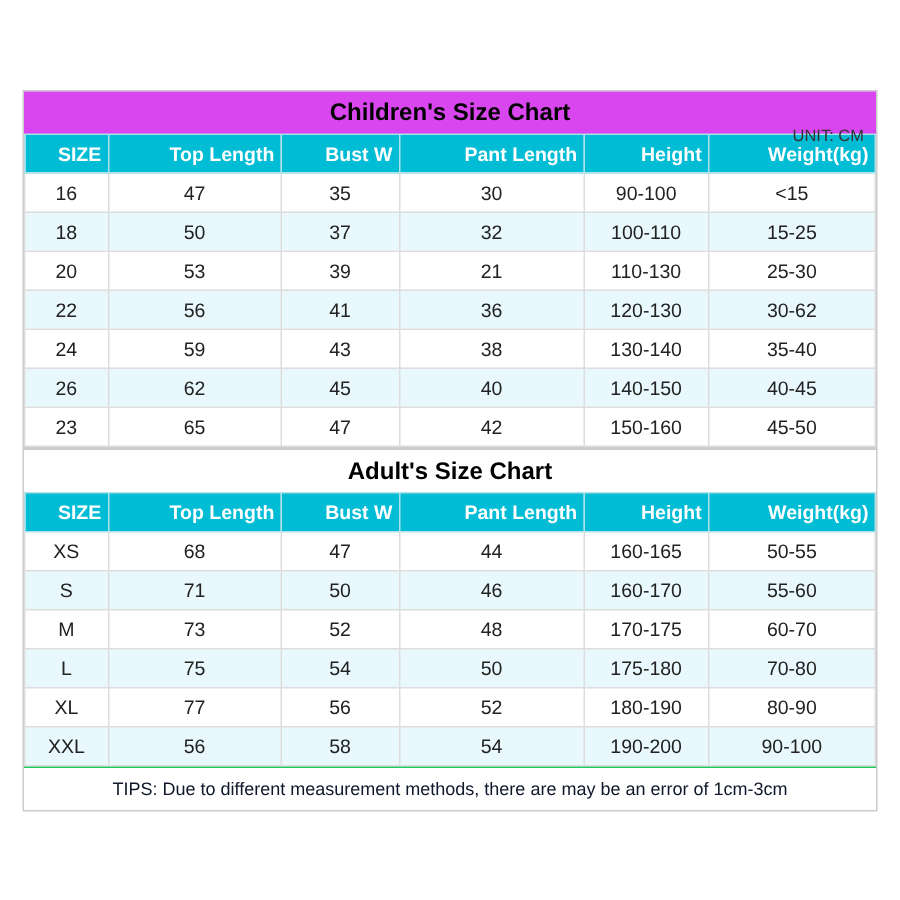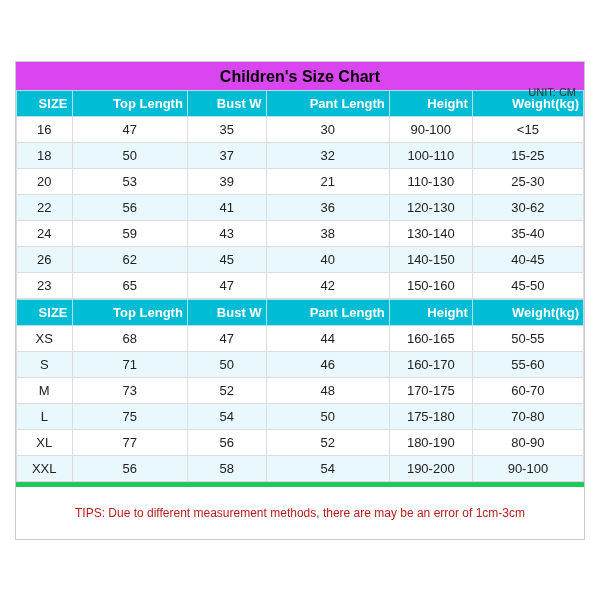--- a/index.html
+++ b/index.html
@@ -67,25 +67,25 @@
       font-size: 13px;
     }
     .adult-title-row {
       background: #fff;
       text-align: center;
       padding: 6px 0 4px 0;
       border-top: 2px solid #ccc;
     }
     .tips-row {
       text-align: center;
-      padding: 19px 4px;
+      padding: 7px 4px;
       font-size: 12px;
-      color: #b91c1c;
-      background: #fff;
-      border-top: 5px solid #22c55e;
+      color: #0f172a;
+      background: #fff;
+      border-top: 1px solid #22c55e;
     }
   </style>
 </head>
 <body>
 
 <div class="container">
 
   <div class="section-title-row">
     <span class="section-title">Children's Size Chart</span>
     <span class="unit-label">UNIT: CM</span>
@@ -155,20 +155,23 @@
           <td>23</td>
           <td>65</td>
           <td>47</td>
           <td>42</td>
           <td>150-160</td>
           <td>45-50</td>
         </tr>
       </tbody>
   </table>
 
+  <div class="adult-title-row">
+    <span class="section-title">Adult's Size Chart</span>
+  </div>
 
   <table>
     <thead>
       <tr>
         <th>SIZE</th>
         <th>Top Length</th>
         <th>Bust W</th>
         <th>Pant Length</th>
         <th>Height</th>
         <th>Weight(kg)</th>

